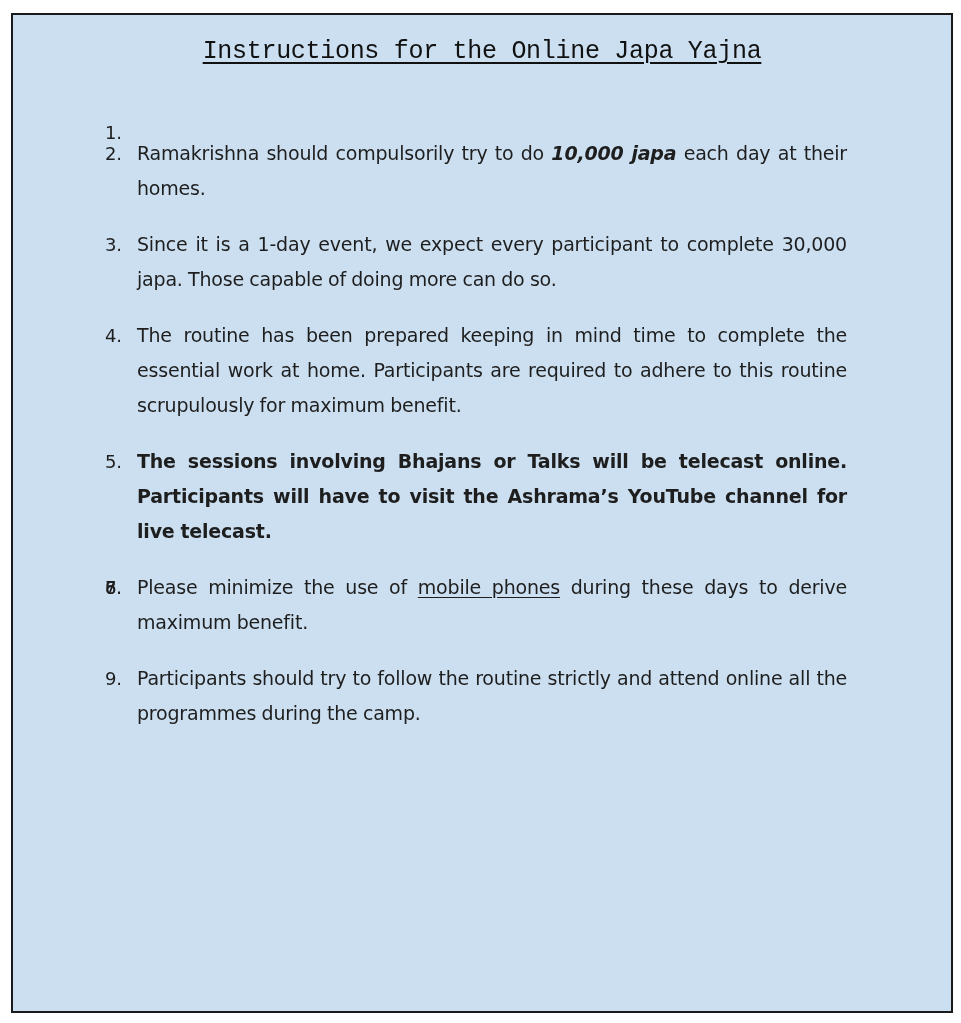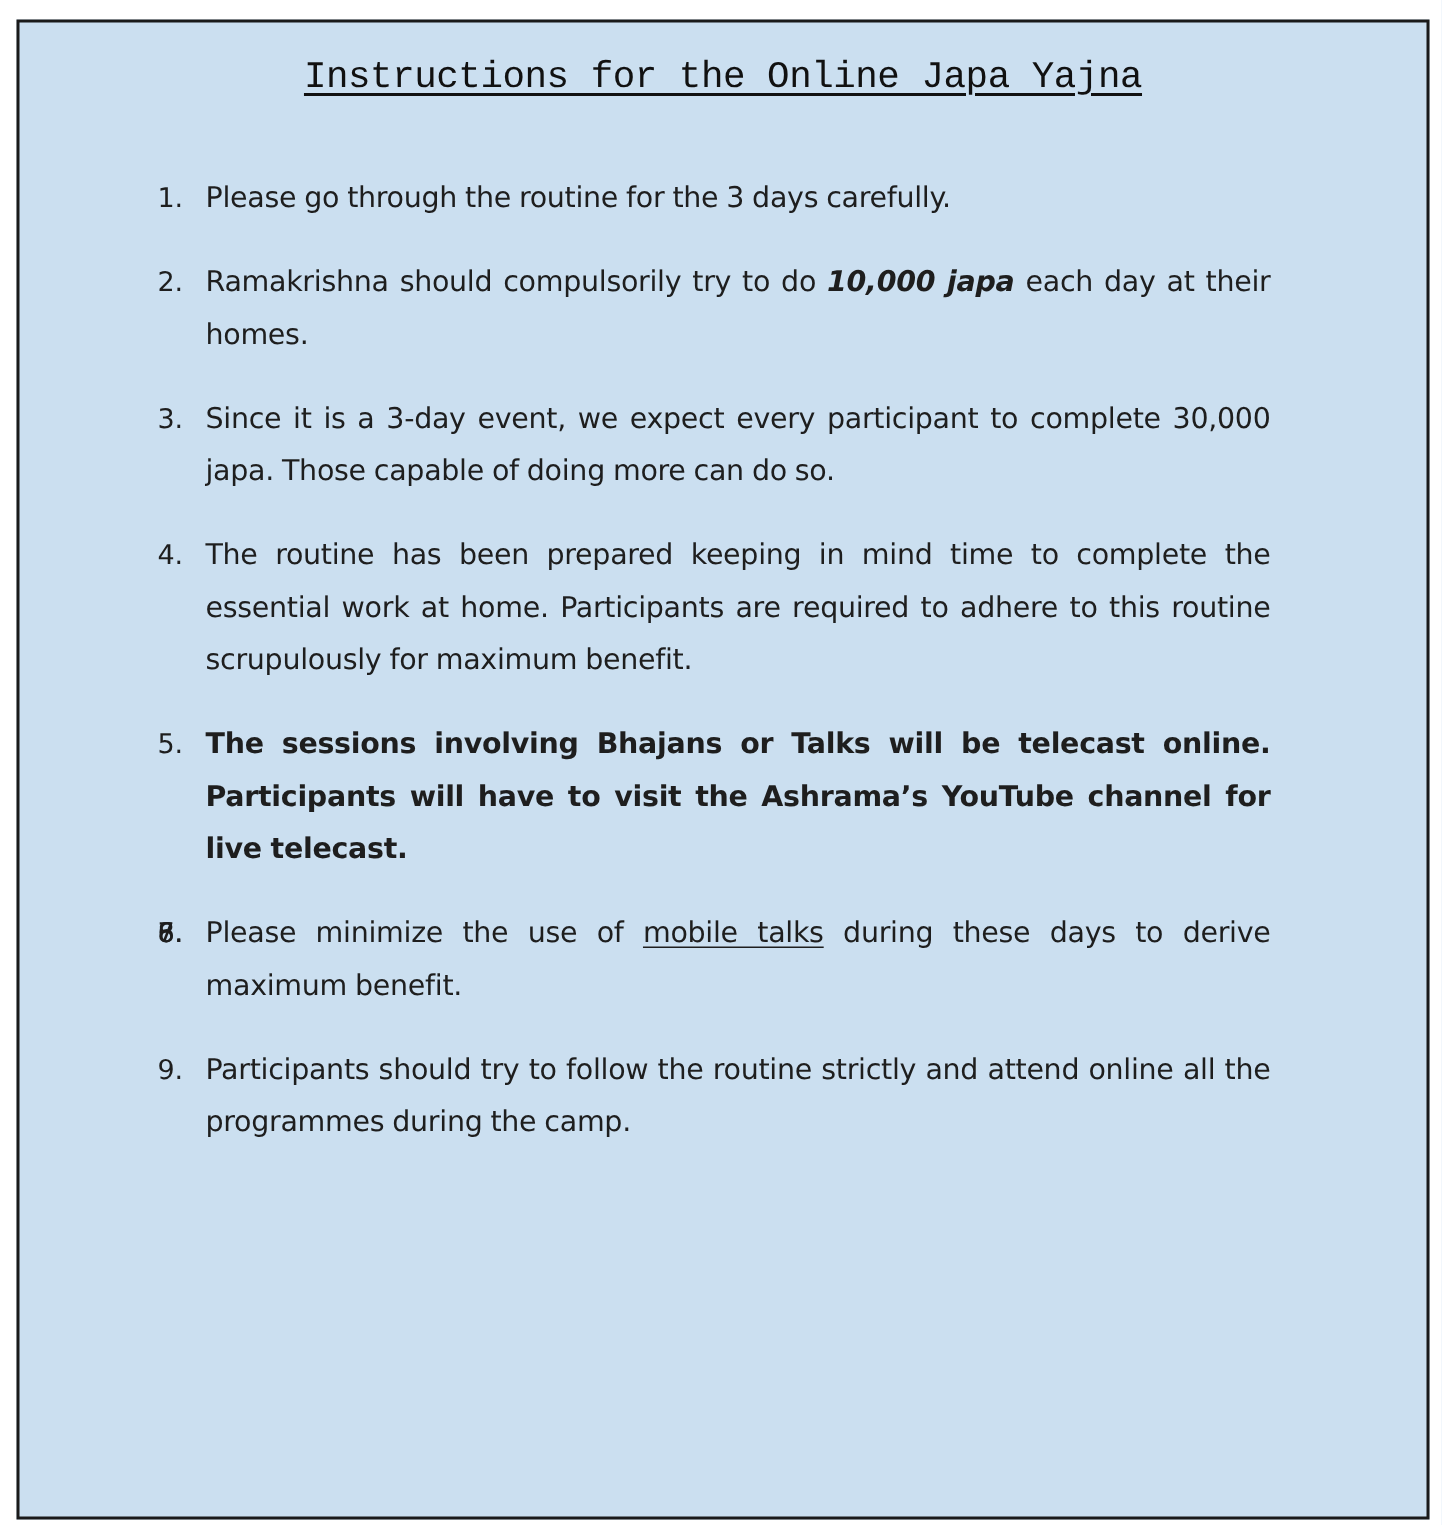--- a/index.html
+++ b/index.html
@@ -80,46 +80,45 @@
 <body>
 
 <div class="page">
   <h1 class="title">
     <span>Instructions for the Online Japa Yajna</span>
   </h1>
 
   <ol class="instructions">
     <li>
       <span class="num">1.</span>
-      <span>Please go through the routine for the 3 days carefully.</span>
     </li>
     <li>
       <span class="num">2.</span>
       <span>Ramakrishna should compulsorily try to do </span><b>10,000 japa</b><span> each day at their homes.</span>
     </li>
     <li>
       <span class="num">3.</span>
-      <span>Since it is a 3-day event, we expect every participant to complete 30,000 japa. Those capable of doing more can do so.</span>
+      <span>Since it is a 1-day event, we expect every participant to complete 30,000 japa. Those capable of doing more can do so.</span>
     </li>
     <li>
       <span class="num">4.</span>
       <span>The routine has been prepared keeping in mind time to complete the essential work at home. Participants are required to adhere to this routine scrupulously for maximum benefit.</span>
     </li>
     <li class="bold">
       <span class="num">5.</span>
       <span>The sessions involving Bhajans or Talks will be telecast online. Participants will have to visit the Ashrama’s YouTube channel for live telecast.</span>
     </li>
     <li class="text-last-left">
       <span class="num">6.</span>
     </li>
     <li>
       <span class="num">7.</span>
     </li>
     <li>
       <span class="num">8.</span>
-      <span>Please minimize the use of </span><span class="u">mobile talks</span><span> during these days to derive maximum benefit.</span>
+      <span>Please minimize the use of </span><span class="u">mobile phones</span><span> during these days to derive maximum benefit.</span>
     </li>
     <li>
       <span class="num">9.</span>
       <span>Participants should try to follow the routine strictly and attend online all the programmes during the camp.</span>
     </li>
   </ol>
 </div>
 
 </body></html>

